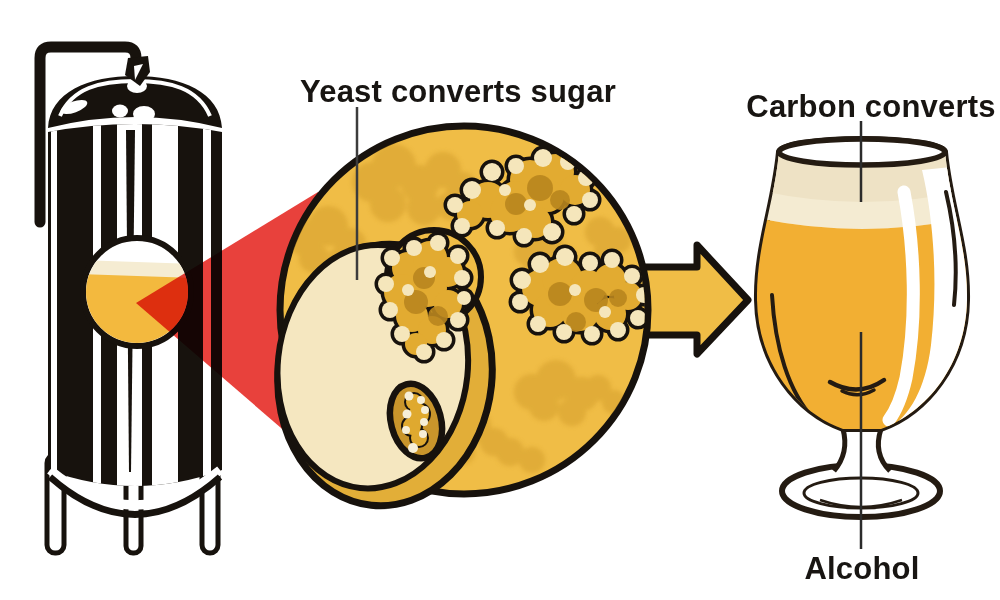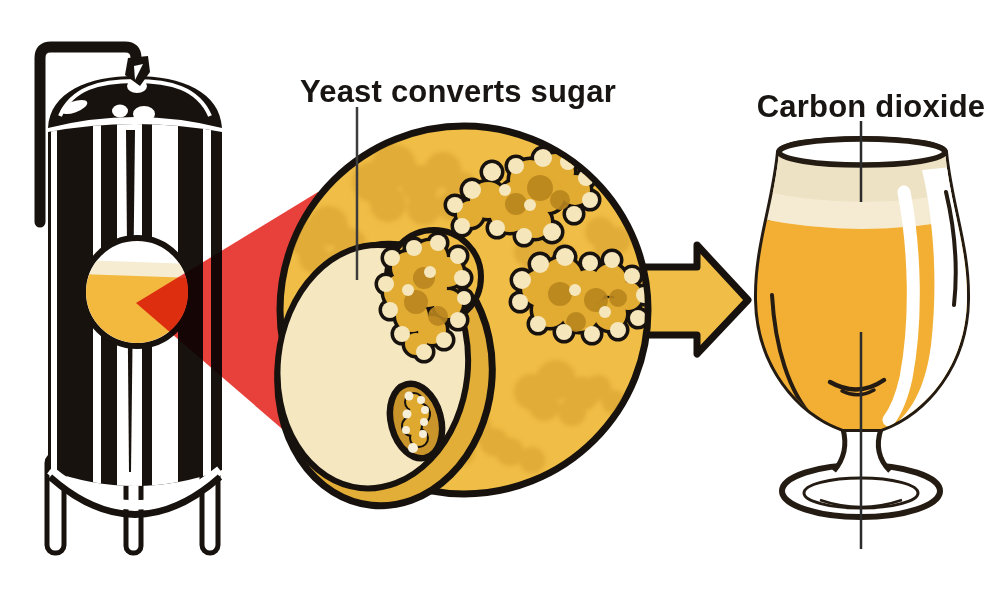--- a/index.html
+++ b/index.html
@@ -367,15 +367,16 @@
     </g>
     <ellipse cx="862" cy="152" rx="83" ry="13" fill="#ffffff" stroke="#241b12" stroke-width="5.5"></ellipse>
   </g>
 
   <line x1="357" y1="107" x2="357" y2="280" stroke="#3c3c3c" stroke-width="2.5"></line>
   <line x1="861" y1="121" x2="861" y2="202" stroke="#2b2b2b" stroke-width="2.5"></line>
   <line x1="861" y1="332" x2="861" y2="549" stroke="#2b2b2b" stroke-width="2.5"></line>
 </svg>
 
 <div class="lbl lbl-yeast">Yeast converts sugar</div>
-<div class="lbl lbl-co2">Carbon dioxide</div>
+<div class="lbl lbl-co2">Carbon converts</div>
+<div class="lbl lbl-alcohol">Alcohol</div>
 
 </div>
 
 </body></html>

